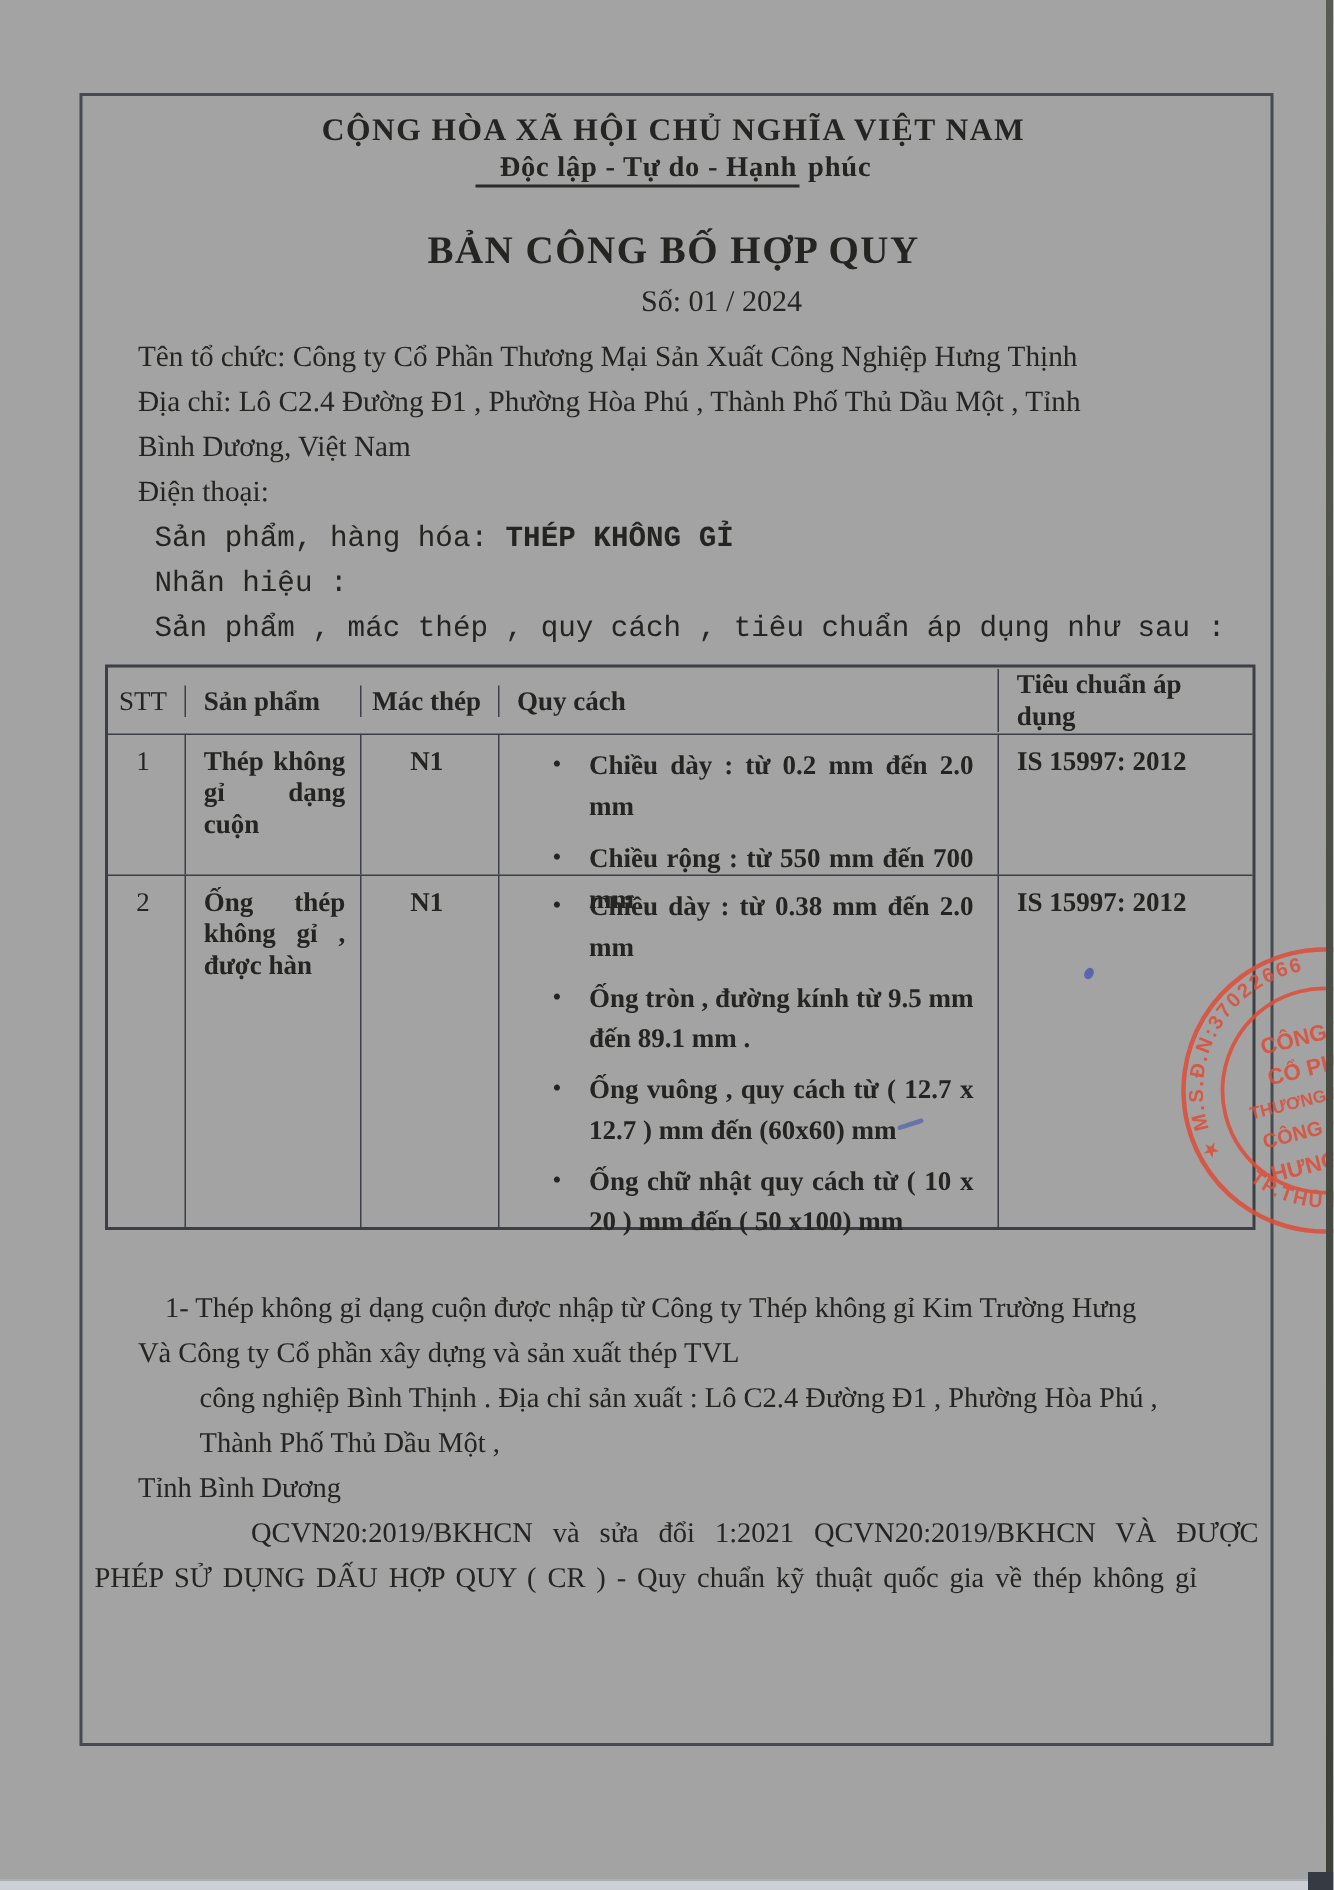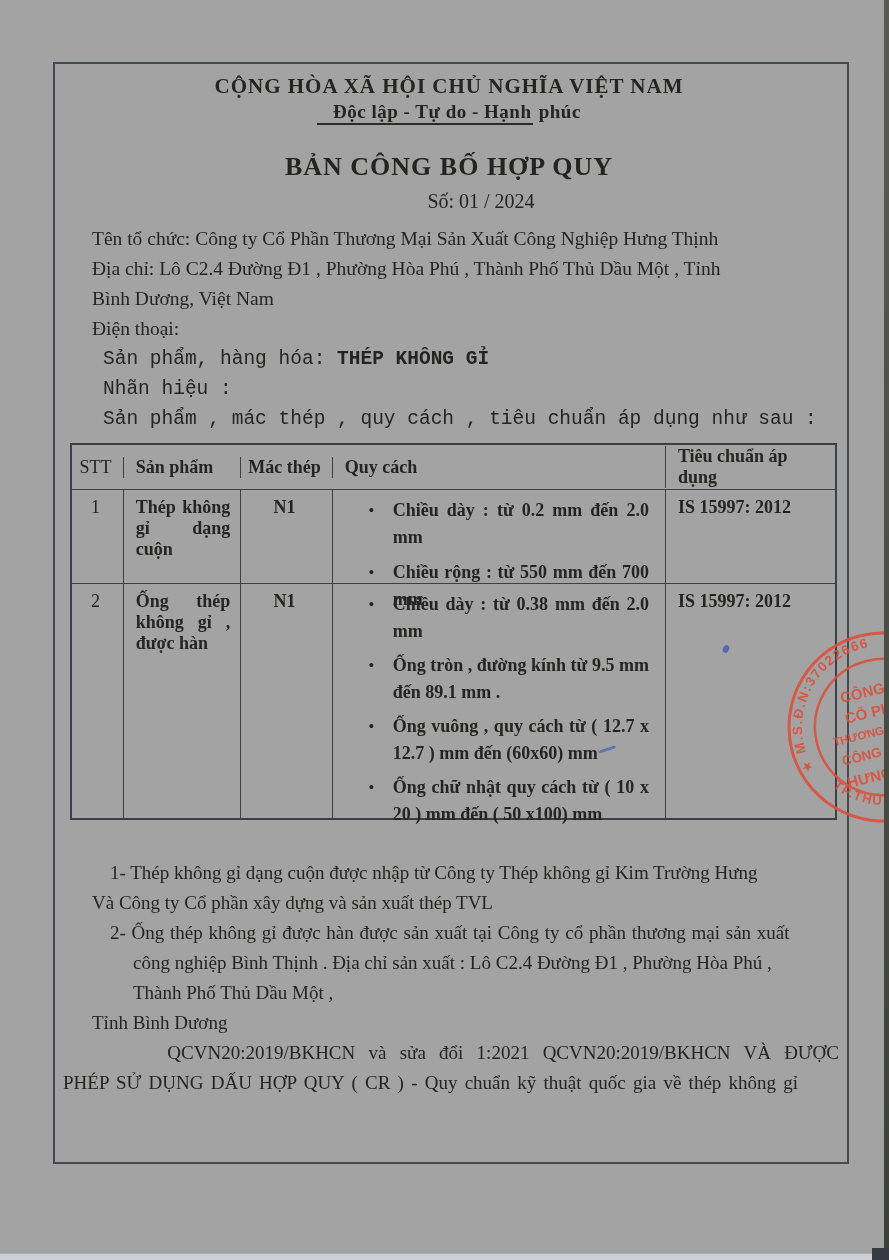--- a/index.html
+++ b/index.html
@@ -138,21 +138,20 @@
           <span class="qt">Ống chữ nhật quy cách từ ( 10 x 20 ) mm đến ( 50 x100) mm</span>
         </div>
       </div>
       <div class="td c5">IS 15997: 2012</div>
     </div>
   </div>
 
   <div class="notes">
     <div class="nl x1">1-  Thép không gỉ dạng cuộn được nhập từ Công ty Thép không gỉ Kim Trường Hưng</div>
     <div class="nl x0">Và Công ty Cổ phần xây dựng và sản xuất thép TVL</div>
-    <div class="nl xj">2-  Ống thép không gỉ được hàn được sản xuất tại Công ty cổ phần thương mại sản xuất</div>
     <div class="nl x2">công nghiệp Bình Thịnh . Địa chỉ sản xuất : Lô C2.4 Đường Đ1 , Phường Hòa Phú ,</div>
     <div class="nl x2">Thành Phố Thủ Dầu Một ,</div>
     <div class="nl x0">Tỉnh Bình Dương</div>
     <div class="nl xq">QCVN20:2019/BKHCN và sửa đổi 1:2021 QCVN20:2019/BKHCN VÀ ĐƯỢC</div>
     <div class="nl xz">PHÉP SỬ DỤNG DẤU HỢP QUY ( CR ) -  Quy chuẩn kỹ thuật quốc gia về thép không gỉ</div>
   </div>
 
   <svg class="stamp" viewBox="0 0 250 250" xmlns="http://www.w3.org/2000/svg">
     <g transform="rotate(-14 125 125)" fill="#dc4f3a" stroke="none" font-family="Liberation Sans, DejaVu Sans, sans-serif">
       <circle cx="125" cy="125" r="94" fill="none" stroke="#dc4f3a" stroke-width="3"></circle>

